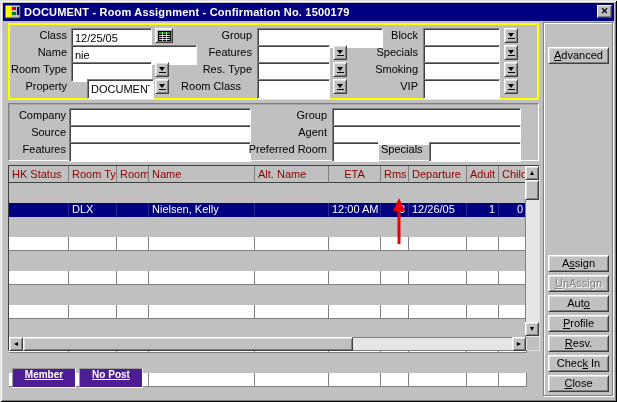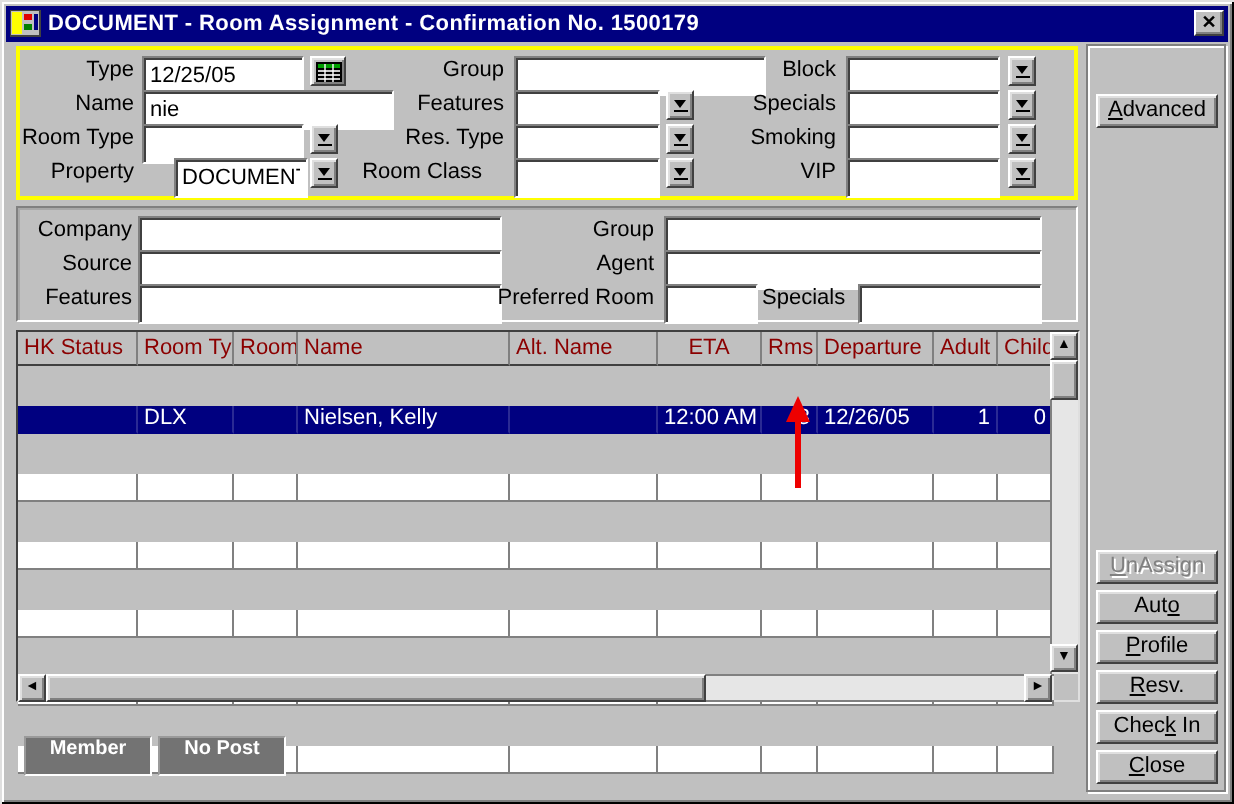--- a/index.html
+++ b/index.html
@@ -103,23 +103,23 @@
     position:absolute; left:4px; width:61px; height:17px; background:#c0c0c0;
     border:1px solid; border-color:#fff #404040 #404040 #fff;
     box-shadow: inset 1px 1px 0 #dfdfdf, inset -1px -1px 0 #808080;
     font-family:"Liberation Sans", sans-serif; font-size:11px; color:#000;
     text-align:center; line-height:15px; cursor:default; white-space:nowrap;
   }
   .btn.disabled{ color:#808080; text-shadow:1px 1px 0 #fff; }
   .btn u, .tb-close u{ text-decoration:underline; }
   
   .badge{
-    position:absolute; height:20px; background:#737373; color:#fff;
+    position:absolute; height:20px; background:#4c1d95; color:#fff;
     font-size:10px; font-weight:bold; text-align:center; line-height:12px;
-    border:1px solid #9a9a9a; border-bottom-color:#fff; border-right-color:#fff;
+    border:1px solid #9a9a9a; border-bottom-color:#fff; border-right-color:#fff;text-decoration:underline;
   }
   .annot-arrow{ position:absolute; left:391px; top:198px; }
 </style>
 </head>
 <body>
 
 <div class="window">
 
   <div class="titlebar">
     <svg class="title-icon" viewBox="0 0 16 14">
@@ -128,21 +128,21 @@
       <rect x="7" y="2" width="4" height="3" fill="#e00000"></rect>
       <rect x="7" y="7" width="4" height="3" fill="#008000"></rect>
       <rect x="12" y="2" width="2" height="8" fill="#000080"></rect>
     </svg>
     <span class="title-text">DOCUMENT - Room Assignment - Confirmation No. 1500179</span>
     <div class="tb-close">✕</div>
   </div>
 
   <div class="search-panel">
 
-    <div class="lbl" style="left:0;top:3px;width:57px">Type</div>
+    <div class="lbl" style="left:0;top:3px;width:57px">Class</div>
     <input class="tf" style="left: 61px; top: 3px; width: 81px;" value="12/25/05">
     <div class="calbtn" style="left:145px;top:3px">
       <svg width="13" height="10" viewBox="0 0 13 10">
         <rect x="0" y="0" width="13" height="10" fill="#000"></rect>
         <rect x="1" y="1" width="11" height="2" fill="#00a000"></rect>
         <rect x="1" y="4" width="11" height="1" fill="#fff" opacity="0.8"></rect>
         <rect x="1" y="6" width="11" height="1" fill="#fff" opacity="0.8"></rect>
         <rect x="1" y="8" width="11" height="1" fill="#fff" opacity="0.8"></rect>
         <rect x="4" y="1" width="1" height="9" fill="#fff" opacity="0.7"></rect>
         <rect x="8" y="1" width="1" height="9" fill="#fff" opacity="0.7"></rect>
@@ -390,20 +390,21 @@
   <svg class="annot-arrow" width="16" height="46" viewBox="0 0 16 46">
     <polygon points="8,0 2,13 14,13" fill="#ee0000"></polygon>
     <rect x="6.5" y="12" width="3" height="34" fill="#ee0000"></rect>
   </svg>
 
   <div class="badge" style="left:12px;top:368px;width:64px">Member</div>
   <div class="badge" style="left:79px;top:368px;width:64px">No Post</div>
 
   <div class="side-panel">
     <div class="btn" style="top:24px"><u>A</u><span>d</span><span>v</span><span>a</span><span>n</span><span>c</span><span>e</span><span>d</span></div>
+    <div class="btn" style="top:232px"><span>A</span><u>s</u><span>s</span><span>i</span><span>g</span><span>n</span></div>
     <div class="btn disabled" style="top:252px"><u>U</u><span>n</span><span>A</span><span>s</span><span>s</span><span>i</span><span>g</span><span>n</span></div>
     <div class="btn" style="top:272px"><span>A</span><span>u</span><span>t</span><u>o</u></div>
     <div class="btn" style="top:292px"><u>P</u><span>r</span><span>o</span><span>f</span><span>i</span><span>l</span><span>e</span></div>
     <div class="btn" style="top:312px"><u>R</u><span>e</span><span>s</span><span>v</span><span>.</span></div>
     <div class="btn" style="top:332px"><span>C</span><span>h</span><span>e</span><span>c</span><u>k</u><span> </span><span>I</span><span>n</span></div>
     <div class="btn" style="top:352px"><u>C</u><span>l</span><span>o</span><span>s</span><span>e</span></div>
   </div>
 
 </div>
 

